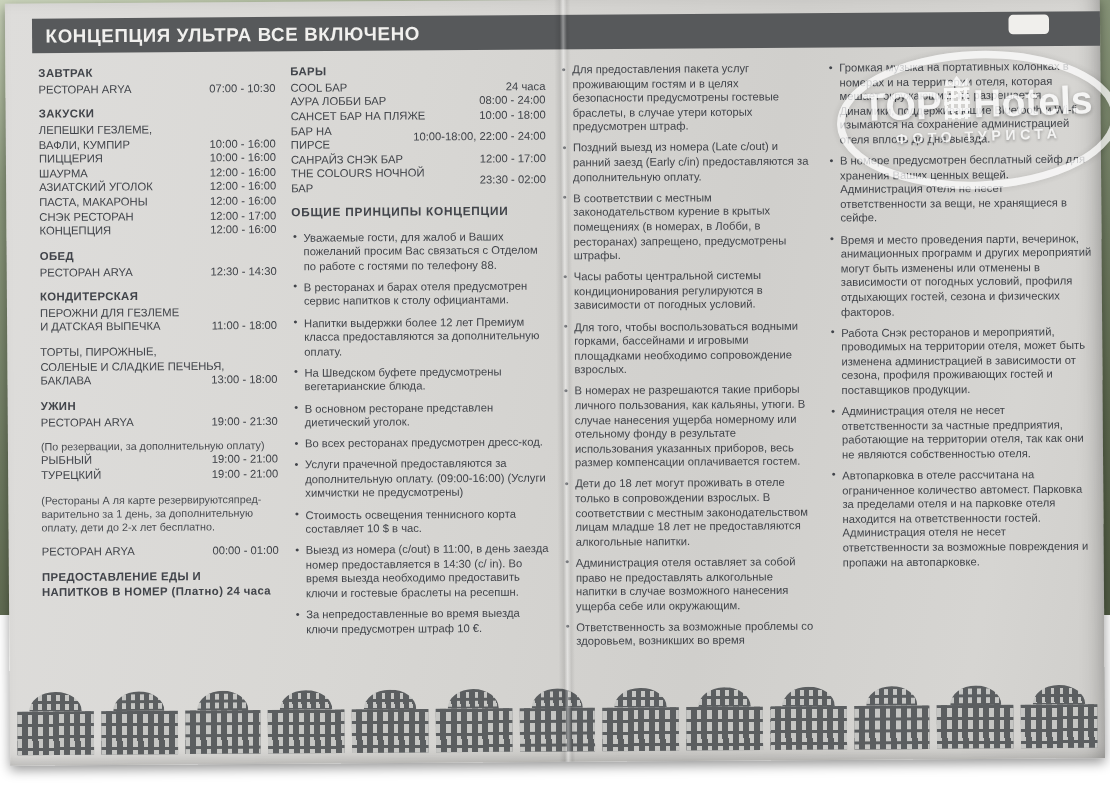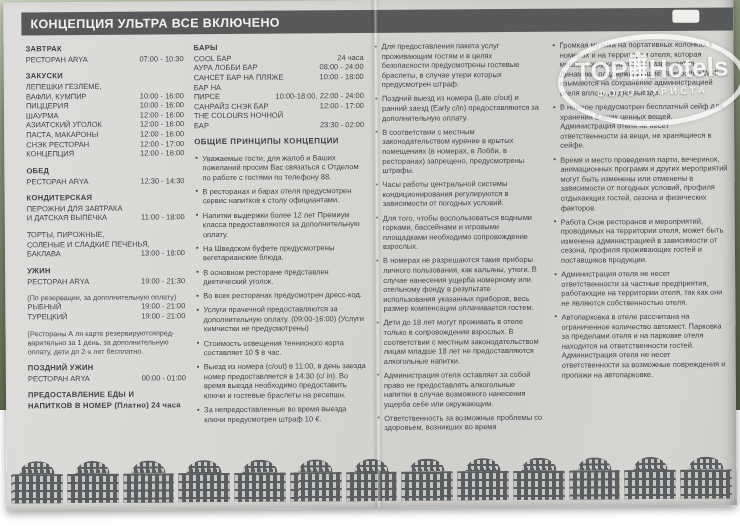--- a/index.html
+++ b/index.html
@@ -15,21 +15,21 @@
     letter-spacing:.4px;padding-left:9px;}
   .logo-chip{position:absolute;right:34px;top:2px;width:27px;height:13px;background:#f0efec;border-radius:3px;}
   .columns{display:flex;gap:10px;padding:9px 6px 0 22px;max-height:412px;overflow:hidden;
     color:#41444a;font-size:7.5px;line-height:1.28;}
   .col1{width:158px;flex:none;}
   .col2{width:170px;flex:none;}
   .col3{width:168px;flex:none;}
   .col4{flex:1;}
   .sec{margin-bottom:7px;}
   .h{font-weight:bold;font-size:7.6px;letter-spacing:.25px;margin-bottom:1px;}
-  .row{display:flex;justify-content:space-between;align-items:flex-end;}
+  .row{display:flex;justify-content:space-between;align-items:center;}
   .lbl{padding-right:4px;}
   .tm{white-space:nowrap;margin-left:24px;}
   .note{font-size:7.2px;color:#4a4d52;}
   .suffix{font-weight:bold;}
   .list-h{font-weight:bold;font-size:7.9px;letter-spacing:.5px;margin:5px 0 6px;}
   .bullet{position:relative;padding-left:8px;margin-bottom:4.5px;}
   .bullet::before{content:"\2022";position:absolute;left:1px;top:-0.5px;font-size:7.5px;color:#41444a;}
   .cont{padding-left:8px;margin-bottom:4.5px;}
   .fold{position:absolute;left:366px;top:0;bottom:0;width:11px;pointer-events:none;
     background:linear-gradient(90deg,rgba(0,0,0,0) 0%,rgba(0,0,0,.10) 35%,rgba(255,255,255,.35) 55%,rgba(0,0,0,.07) 78%,rgba(0,0,0,0) 100%);}
@@ -133,21 +133,21 @@
             <span class="lbl">РЕСТОРАН ARYA</span>
             <span class="tm">12:30 - 14:30</span>
           </div>
         </div>
 
         <div class="sec">
           <div class="h">КОНДИТЕРСКАЯ</div>
           <div>
 
               <div class="row">
-                <span class="lbl">ПЕРОЖНИ ДЛЯ ЗАВТРАКА</span>
+                <span class="lbl">ПЕРОЖНИ ДЛЯ ГЕЗЛЕМЕ</span>
                 <span class="tm"></span>
               </div>
 
               <div class="row">
                 <span class="lbl">И ДАТСКАЯ ВЫПЕЧКА</span>
                 <span class="tm">11:00 - 18:00</span>
               </div>
             </div>
         </div>
 
@@ -193,21 +193,20 @@
                 <span class="tm">19:00 - 21:00</span>
               </div>
             </div>
         </div>
 
         <div class="sec">
           <div class="note">(Рестораны А ля карте резервируютсяпред- варительно за 1 день, за дополнительную оплату, дети до 2-х лет бесплатно.</div>
         </div>
 
         <div class="sec">
-          <div class="h">ПОЗДНИЙ УЖИН</div>
           <div class="row">
             <span class="lbl">РЕСТОРАН ARYA</span>
             <span class="tm">00:00 - 01:00</span>
           </div>
         </div>
 
         <div class="sec">
           <div class="h">ПРЕДОСТАВЛЕНИЕ ЕДЫ И</div>
           <div class="h">
             <span>НАПИТКОВ В НОМЕР</span>

